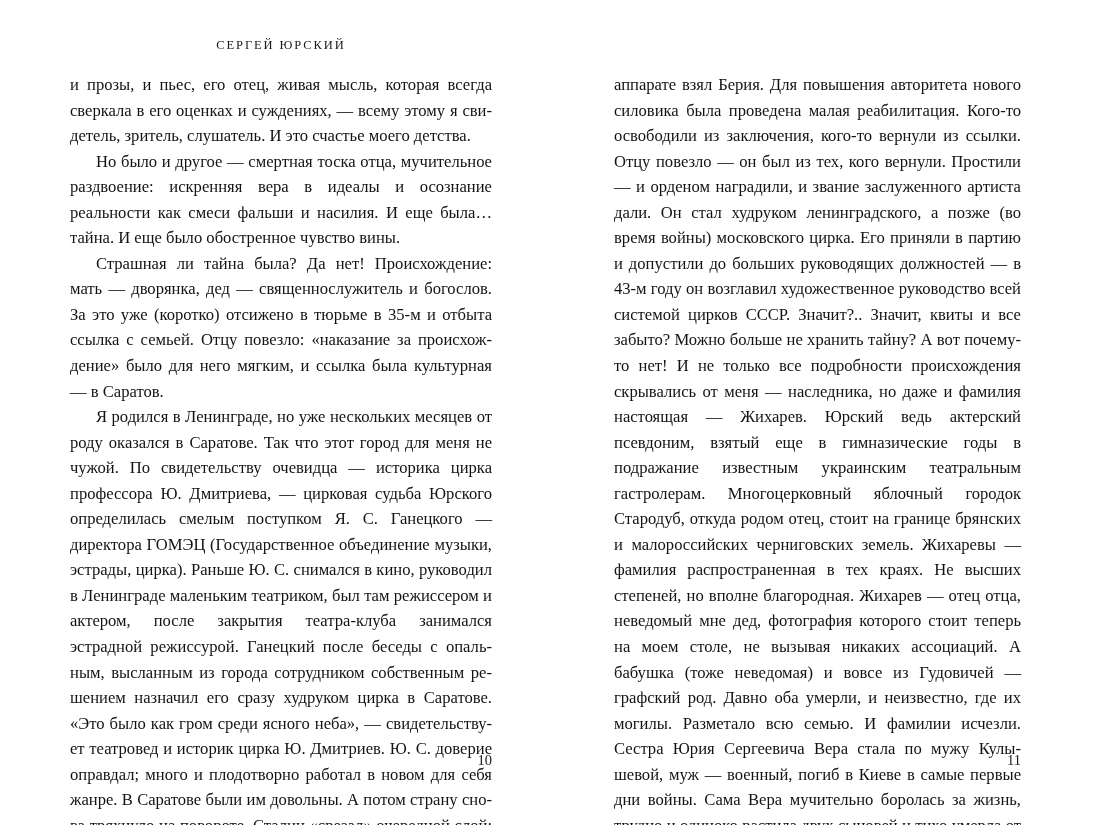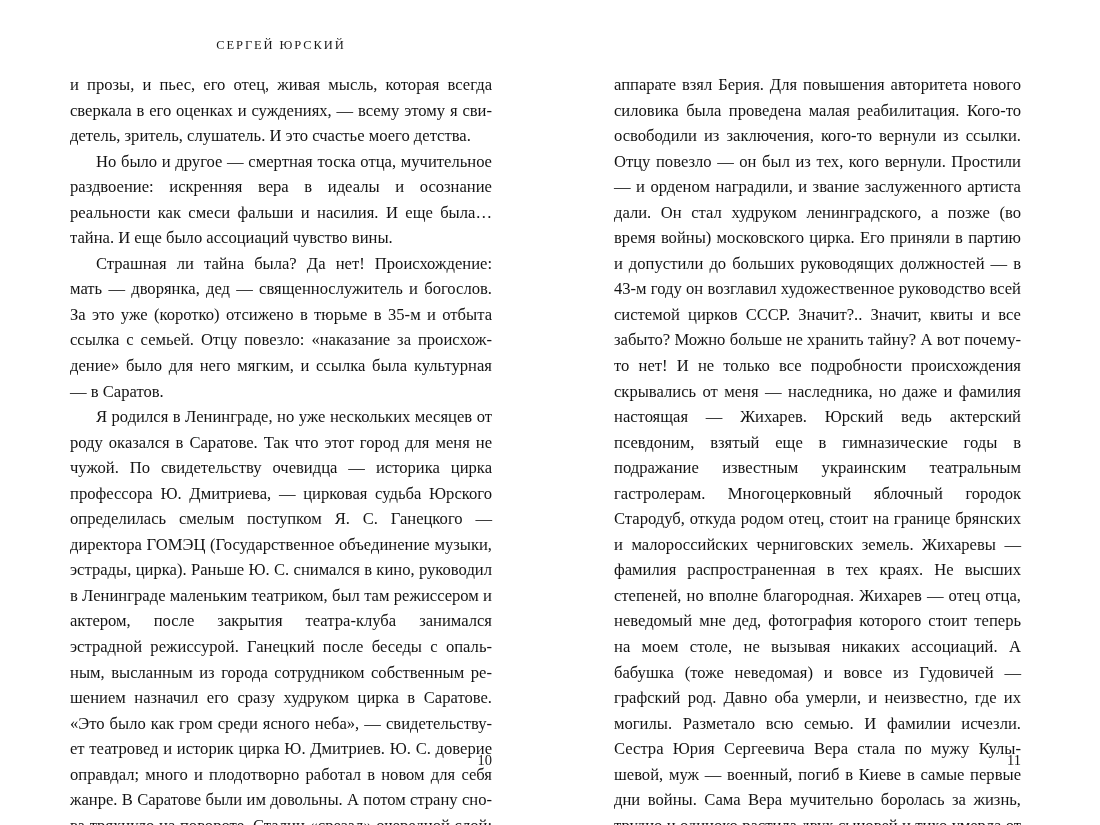--- a/index.html
+++ b/index.html
@@ -81,21 +81,21 @@
 </head>
 <body>
 
 <div class="spread">
 
   <div class="page page-left">
     <div class="running-head">СЕРГЕЙ ЮРСКИЙ</div>
 
     <div class="textblock">
       <p class="cont">и прозы, и пьес, его отец, живая мысль, которая всегда сверкала в его оценках и суждениях, — всему этому я сви­детель, зритель, слушатель. И это счастье моего детства.</p>
-      <p>Но было и другое — смертная тоска отца, мучитель­ное раздвоение: искренняя вера в идеалы и осознание реальности как смеси фальши и насилия. И еще была… тайна. И еще было ассоциаций чувство вины.</p>
+      <p>Но было и другое — смертная тоска отца, мучитель­ное раздвоение: искренняя вера в идеалы и осознание реальности как смеси фальши и насилия. И еще была… тайна. И еще было обостренное чувство вины.</p>
       <p>Страшная ли тайна была? Да нет! Происхождение: мать — дворянка, дед — священнослужитель и богослов. За это уже (коротко) отсижено в тюрьме в 35-м и отбыта ссылка с семьей. Отцу повезло: «наказание за происхож­дение» было для него мягким, и ссылка была культур­ная — в Саратов.</p>
       <p>Я родился в Ленинграде, но уже нескольких месяцев от роду оказался в Саратове. Так что этот город для меня не чужой. По свидетельству очевидца — историка цирка профессора Ю. Дмитриева, — цирковая судьба Юрского определилась смелым поступком Я. С. Ганецкого — директора ГОМЭЦ (Государственное объединение музыки, эстрады, цирка). Раньше Ю. С. снимался в кино, руководил в Ленинграде маленьким театриком, был там режис­сером и актером, после закрытия театра-клуба занимался эстрадной режиссурой. Ганецкий после беседы с опаль­ным, высланным из города сотрудником собственным ре­шением назначил его сразу худруком цирка в Саратове. «Это было как гром среди ясного неба», — свидетельству­ет театровед и историк цирка Ю. Дмитриев. Ю. С. доверие оправдал; много и плодотворно работал в новом для себя жанре. В Саратове были им довольны. А потом страну сно­ва тряхнуло на повороте. Сталин «срезал» очередной слой: кончилась «ежовщина», и власть в репрессивном</p>
     </div>
 
     <div class="folio">10</div>
   </div>
 
   <div class="page page-right">
 
     <div class="textblock">

